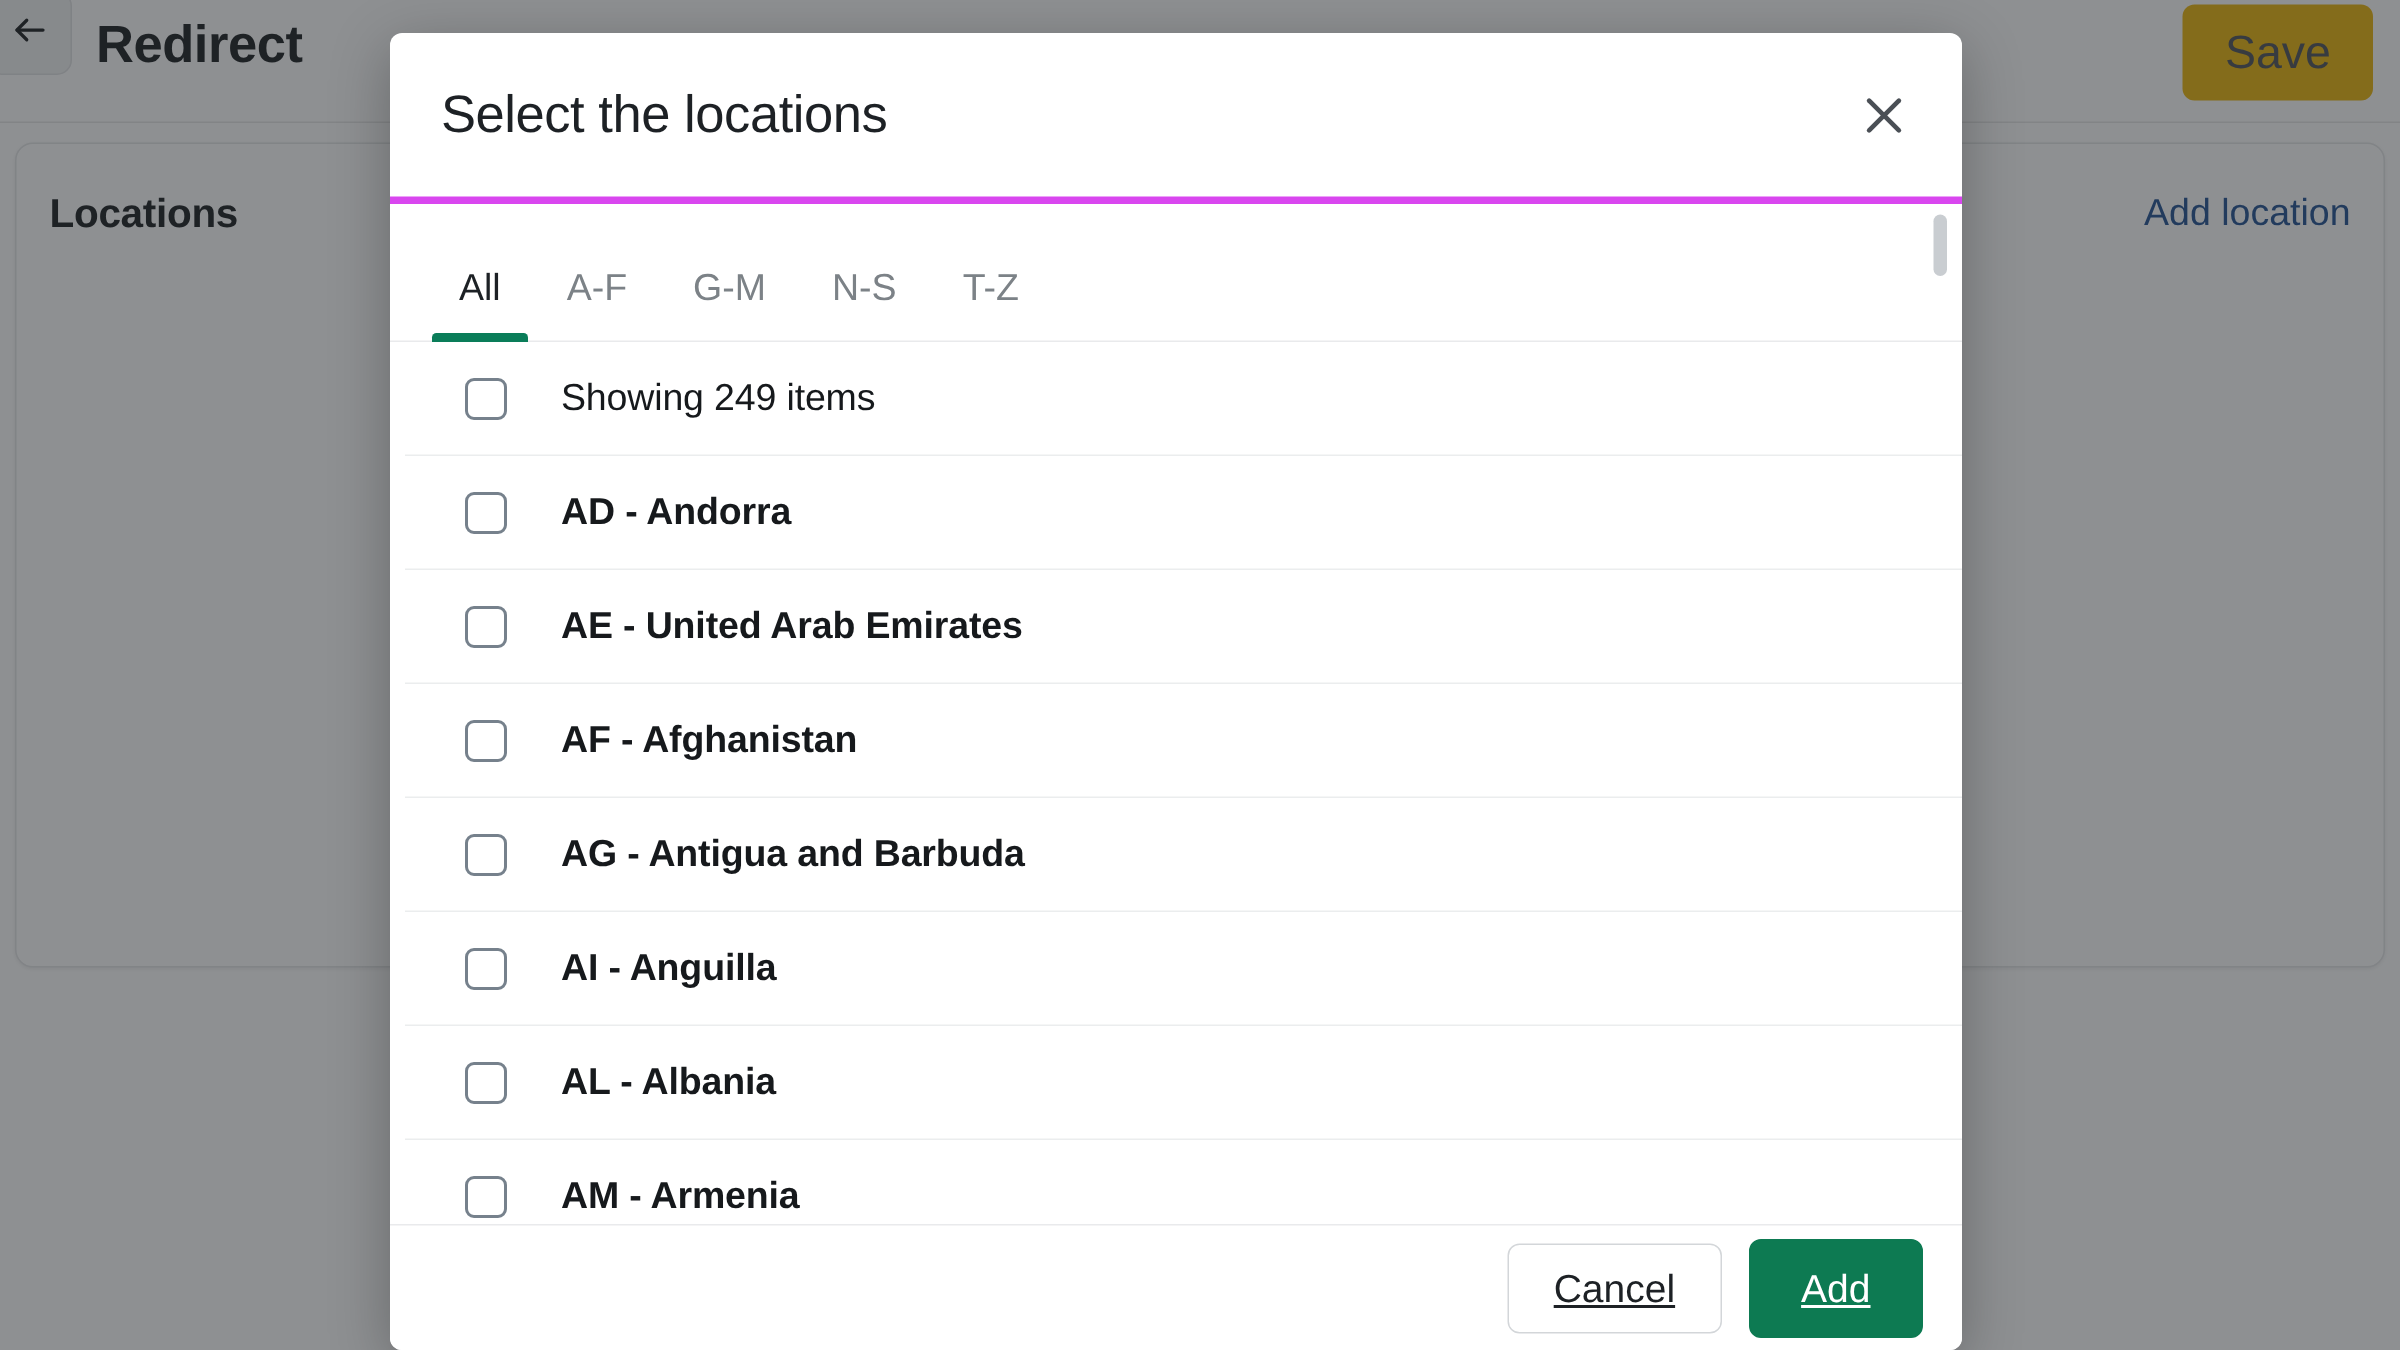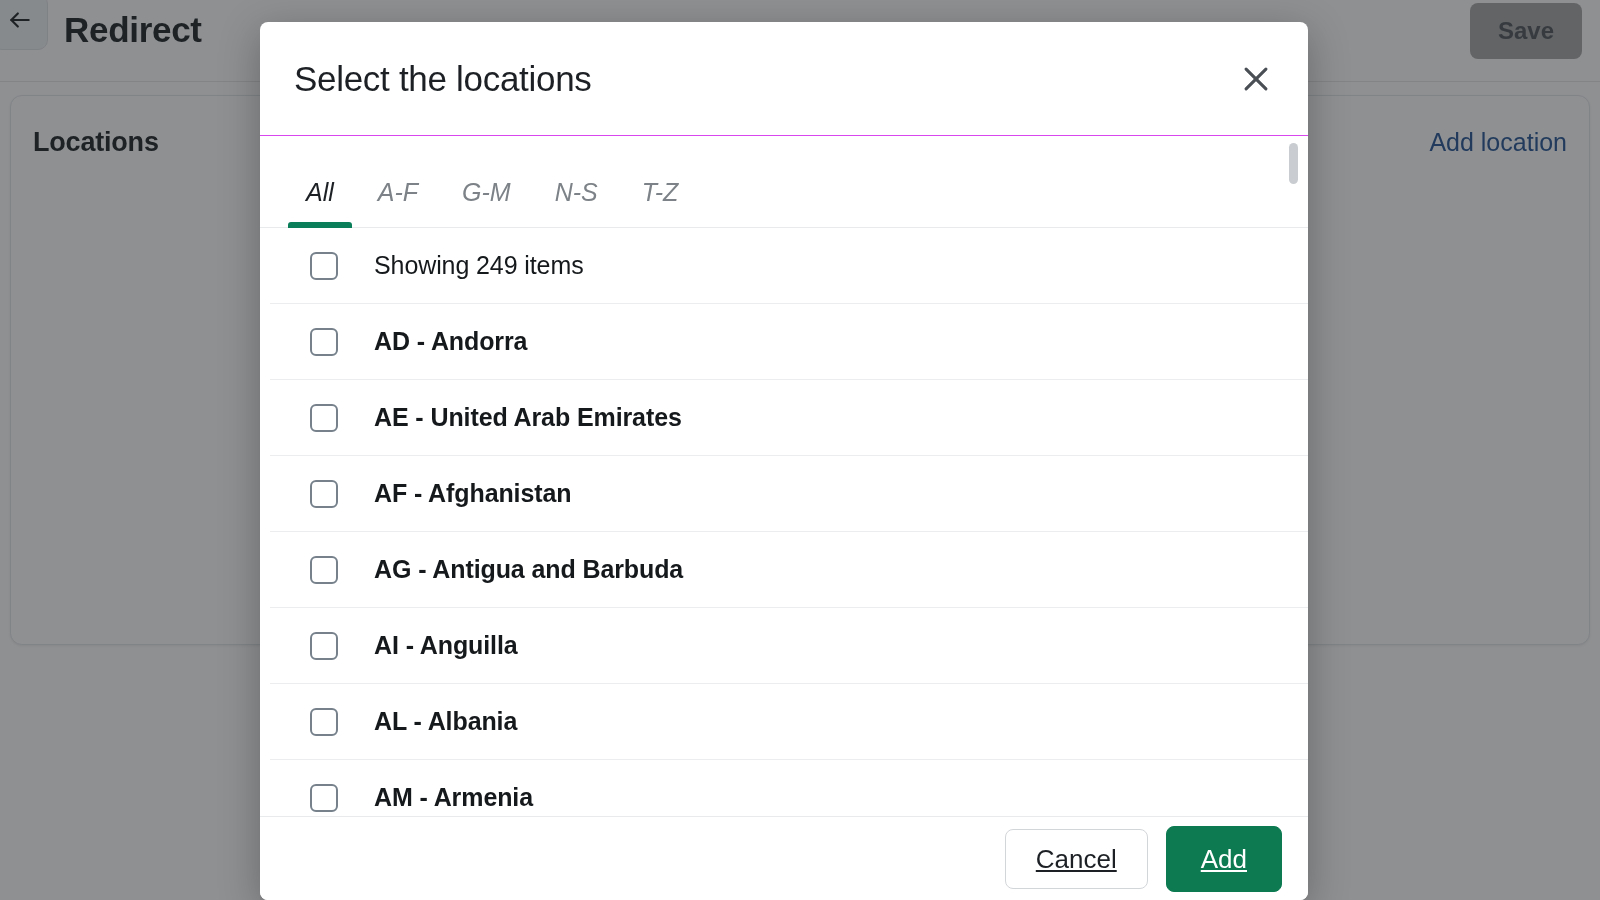--- a/index.html
+++ b/index.html
@@ -26,22 +26,22 @@
     display: flex; align-items: center; justify-content: center;
   }
   .back-btn svg { width: 26px; height: 26px; }
   .bg-title {
     position: absolute; left: 64px; top: 10px;
     font-size: 35px; font-weight: 700; color: #16191c; letter-spacing: -0.3px;
   }
   .save-btn {
     position: absolute; right: 18px; top: 3px;
     padding: 14px 28px; border-radius: 8px;
-    background: #a3a3a3;
-    font-size: 24px; color: #4a4f55; font-weight: 700;
+    background: #eab308;
+    font-size: 31px; color: #4a4f55; font-weight: 400;
   }
 
   .bg-card {
     position: absolute; left: 10px; top: 95px; width: 1580px; height: 550px;
     background: #ffffff; border: 1px solid #e4e5e7; border-radius: 12px;
     box-shadow: 0 1px 3px rgba(0,0,0,.08);
   }
   .bg-card-head {
     position: absolute; left: 0; top: 0; width: 100%; height: 92px;
     display: flex; align-items: center; justify-content: space-between;
@@ -63,21 +63,21 @@
     background: #ffffff;
     border-radius: 8px;
     box-shadow: 0 10px 40px rgba(0,0,0,.28);
     z-index: 60;
     overflow: hidden;
     display: flex; flex-direction: column;
   }
 
   .modal-header {
     height: 114px; flex: 0 0 114px;
-    border-bottom: 1px solid #d946ef;
+    border-bottom: 5px solid #d946ef;
     display: flex; align-items: center; justify-content: space-between;
     padding: 0 30px 0 34px;
   }
   .modal-title {
     font-size: 35px; font-weight: 400; color: #1d2125; letter-spacing: -0.3px;
   }
   .close-icon {
     width: 44px; height: 44px; display: flex; align-items: center; justify-content: center;
     cursor: pointer;
   }
@@ -86,21 +86,20 @@
   .modal-body {
     flex: 1 1 auto; position: relative; overflow: hidden;
   }
 
   .tabs {
     display: flex; align-items: flex-end;
     height: 92px;
     padding-left: 24px;
     border-bottom: 1px solid #e9eaec;
     background: #fff;
-    font-style: italic;
   }
   .tab {
     position: relative;
     padding: 0 22px 22px 22px;
     font-size: 25px; color: #7c8287;
     cursor: pointer;
     line-height: 1;
   }
   .tab.active { color: #1d2125; }
   .tab.active::after {

